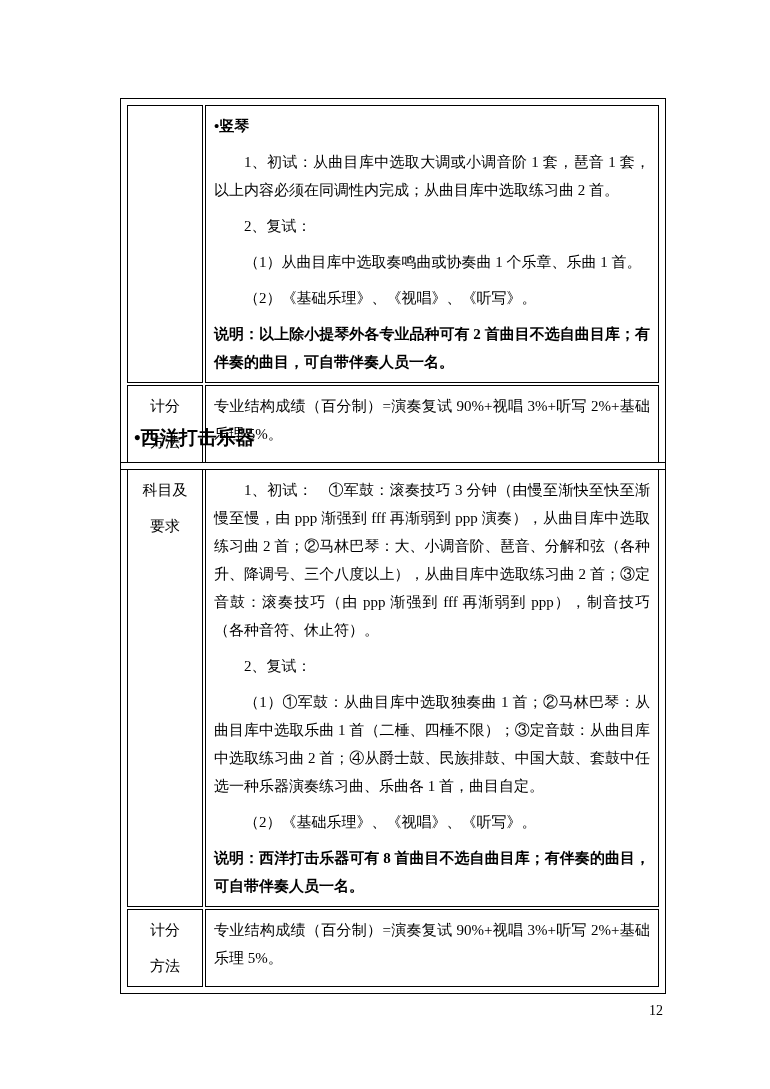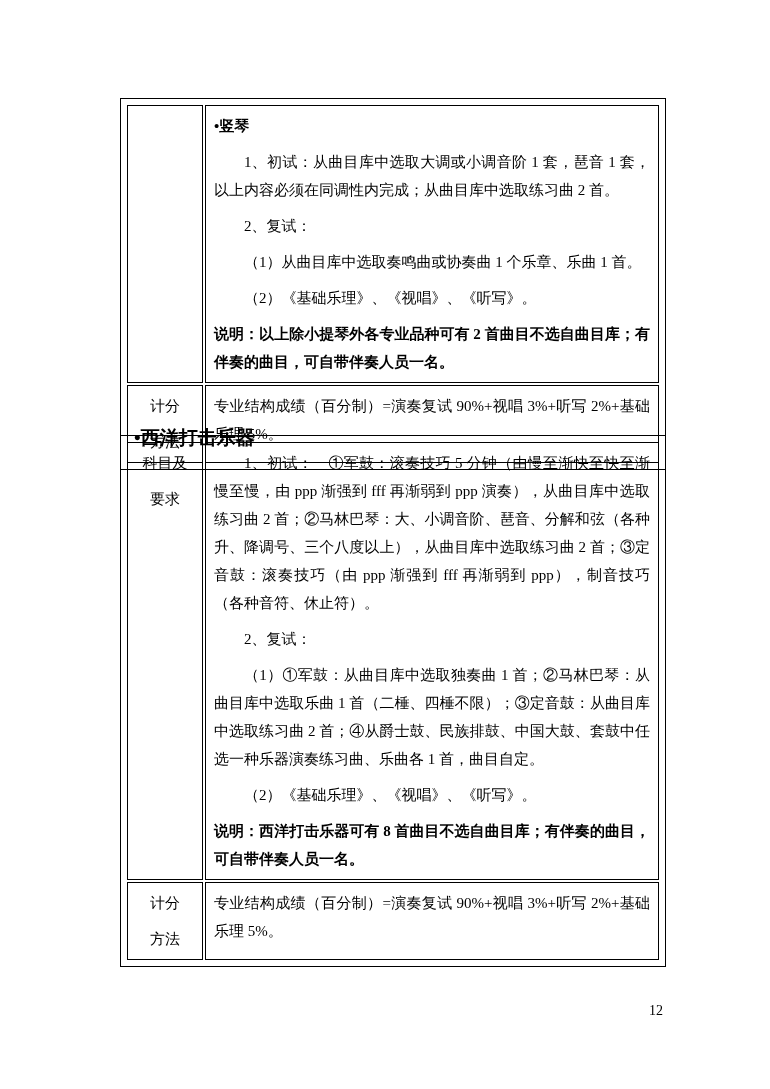--- a/index.html
+++ b/index.html
@@ -17,21 +17,21 @@
   table.doc-table {
     position: absolute;
     left: 112px;
     width: 546px;
     border-collapse: separate;
     border-spacing: 2px;
     border: 1px solid #000;
     table-layout: fixed;
   }
   #table-harp  { top: 90px; }
-  #table-perc  { top: 427px; }
+  #table-perc  { top: 454px; }
   table.doc-table td {
     border: 1px solid #000;
     vertical-align: top;
     padding: 2px 4px;
     line-height: 28px;
   }
   td.label-cell {
     width: 76px;
     text-align: center;
     vertical-align: middle;
@@ -95,21 +95,21 @@
   <div class="section-header">•西洋打击乐器</div>
 
   <table class="doc-table" id="table-perc">
     <tbody>
         <tr>
       <td class="label-cell tall-2">
         <div>科目及</div>
         <div>要求</div>
       </td>
       <td class="content-cell tall-2">
-        <div class="para para-indent">1、初试：　①军鼓：滚奏技巧 5 分钟（由慢至渐快至快至渐慢至慢，由 ppp 渐强到 fff 再渐弱到 ppp 演奏），从曲目库中选取练习曲 2 首；②马林巴琴：大、小调音阶、琶音、分解和弦（各种升、降调号、三个八度以上），从曲目库中选取练习曲 2 首；③定音鼓：滚奏技巧（由 ppp 渐强到 fff 再渐弱到 ppp），制音技巧（各种音符、休止符）。</div>
+        <div class="para para-indent">1、初试：　①军鼓：滚奏技巧 3 分钟（由慢至渐快至快至渐慢至慢，由 ppp 渐强到 fff 再渐弱到 ppp 演奏），从曲目库中选取练习曲 2 首；②马林巴琴：大、小调音阶、琶音、分解和弦（各种升、降调号、三个八度以上），从曲目库中选取练习曲 2 首；③定音鼓：滚奏技巧（由 ppp 渐强到 fff 再渐弱到 ppp），制音技巧（各种音符、休止符）。</div>
         <div class="para para-indent">2、复试：</div>
         <div class="para para-indent">（1）①军鼓：从曲目库中选取独奏曲 1 首；②马林巴琴：从曲目库中选取乐曲 1 首（二棰、四棰不限）；③定音鼓：从曲目库中选取练习曲 2 首；④从爵士鼓、民族排鼓、中国大鼓、套鼓中任选一种乐器演奏练习曲、乐曲各 1 首，曲目自定。</div>
         <div class="para para-indent">（2）《基础乐理》、《视唱》、《听写》。</div>
         <div class="para para-bold">说明：西洋打击乐器可有 8 首曲目不选自曲目库；有伴奏的曲目，可自带伴奏人员一名。</div>
       </td>
     </tr>
     <tr>
       <td class="label-cell score-cell">
         <div>计分</div>
         <div>方法</div>

